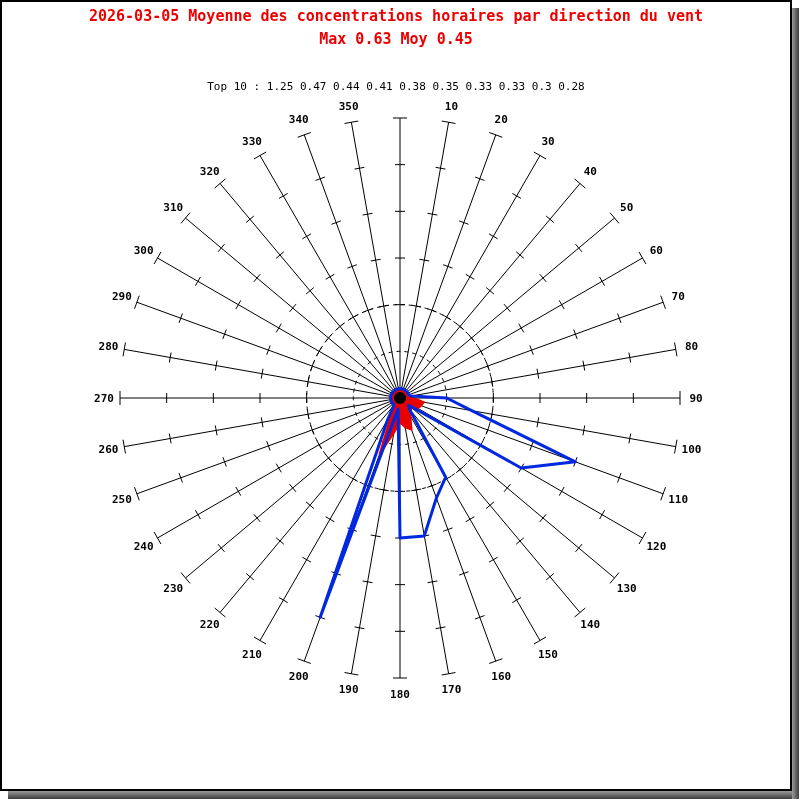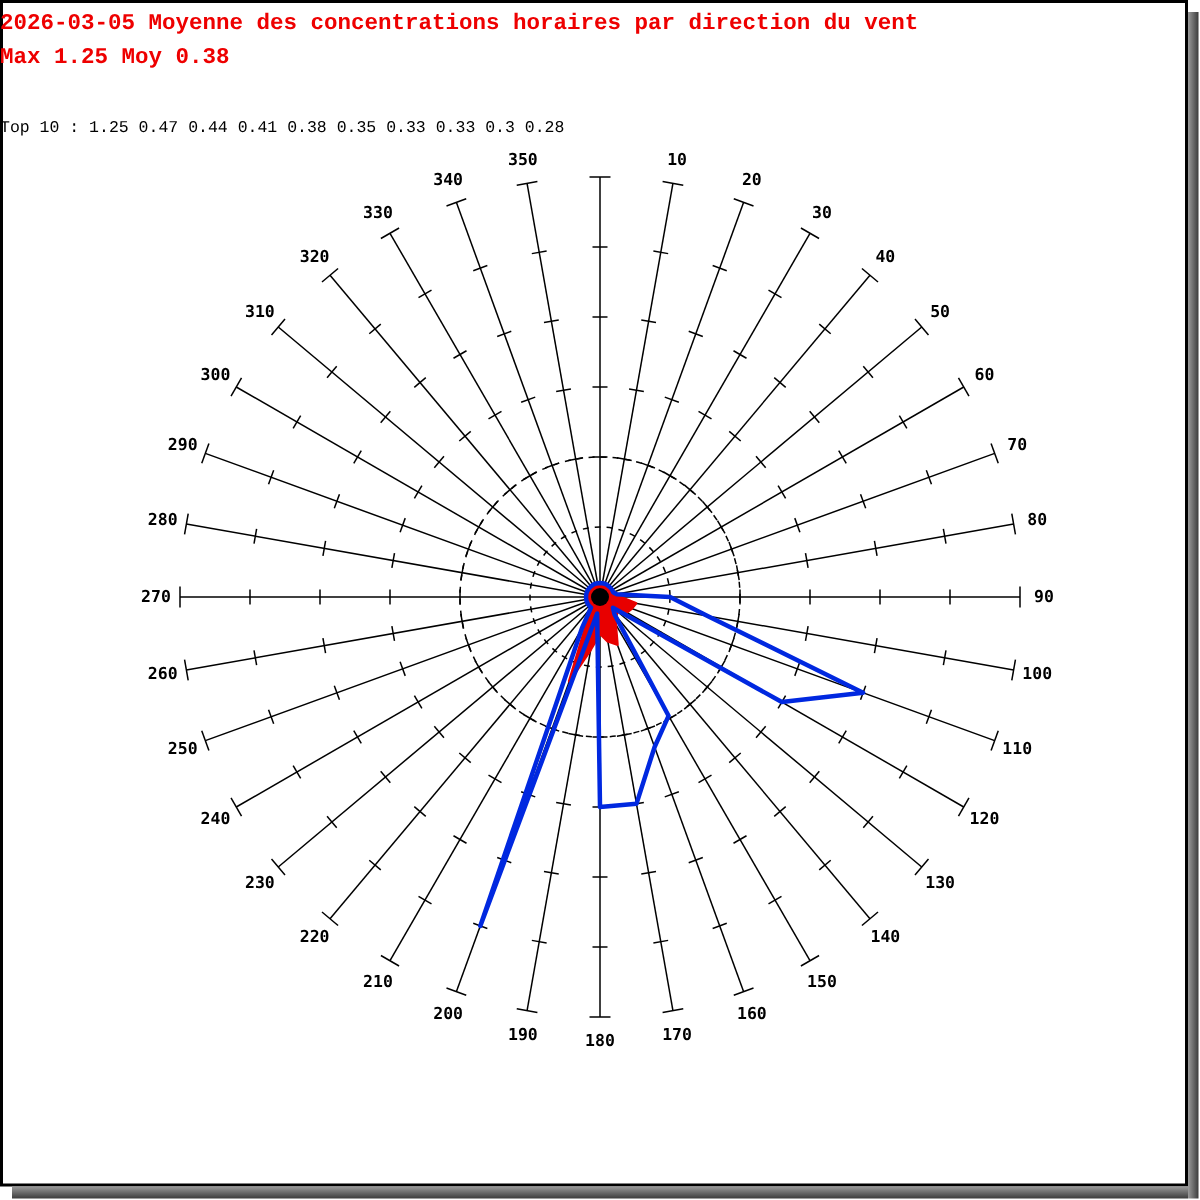--- a/index.html
+++ b/index.html
@@ -4,35 +4,35 @@
 <style>
   html,body{margin:0;padding:0;background:#fff;}
   body{width:800px;height:800px;position:relative;overflow:hidden;
        font-family:"DejaVu Sans Mono", monospace;}
   .frame{position:absolute;left:0;top:0;width:788px;height:787px;
          border:2px solid #000;background:#fff;}
   .shadow-right{position:absolute;left:792px;top:8px;width:7px;height:791px;
          background:linear-gradient(to right,#9a9a9a,#3c3c3c);}
   .shadow-bottom{position:absolute;left:8px;top:791px;width:784px;height:8px;
          background:linear-gradient(to bottom,#9a9a9a,#3c3c3c);}
-  .hdr{position:absolute;left:0;width:792px;white-space:pre;font-family:Liberation Mono, monospace;}
+  .hdr{position:absolute;left:0;width:792px;text-align:center;white-space:pre;}
   .hdr-title{top:7px;font-size:15px;font-weight:bold;color:#ee0000;}
   .hdr-sub{top:30px;font-size:15px;font-weight:bold;color:#ee0000;}
   .hdr-top10{top:52px;font-size:11px;font-weight:normal;color:#000;margin-top:28px;}
   #rose{position:absolute;left:0;top:0;}
 </style>
 </head>
 <body>
 
 <div class="frame"></div>
 <div class="shadow-right"></div>
 <div class="shadow-bottom"></div>
 
 <div class="hdr hdr-title">2026-03-05 Moyenne des concentrations horaires par direction du vent</div>
-<div class="hdr hdr-sub">Max 1.25 Moy 0.38</div>
+<div class="hdr hdr-sub">Max 0.63 Moy 0.45</div>
 <div class="hdr hdr-top10">Top 10 : 1.25 0.47 0.44 0.41 0.38 0.35 0.33 0.33 0.3 0.28</div>
 
 <svg id="rose" width="800" height="800">
     <line x1="400" y1="398" x2="448.6214897467405" y2="122.25382915658173" stroke="#000000" stroke-width="1"></line>
     <line x1="411.2831244838525" y1="305.21636883052594" x2="421.13120201397453" y2="306.9528506071952" stroke="#000000" stroke-width="1"></line>
     <line x1="419.3867061083092" y1="259.25867368995625" x2="429.2347836384313" y2="260.99515546662553" stroke="#000000" stroke-width="1"></line>
     <line x1="427.490287732766" y1="213.30097854938654" x2="437.33836526288803" y2="215.03746032605582" stroke="#000000" stroke-width="1"></line>
     <line x1="435.59386935722273" y1="167.34328340881683" x2="445.4419468873448" y2="169.0797651854861" stroke="#000000" stroke-width="1"></line>
     <line x1="441.72783547565507" y1="121.03829191291322" x2="455.51514401782595" y2="123.46936640025024" stroke="#000000" stroke-width="1"></line>
     <line x1="400" y1="398" x2="495.76564013118724" y2="134.88606617994566" stroke="#000000" stroke-width="1"></line>

